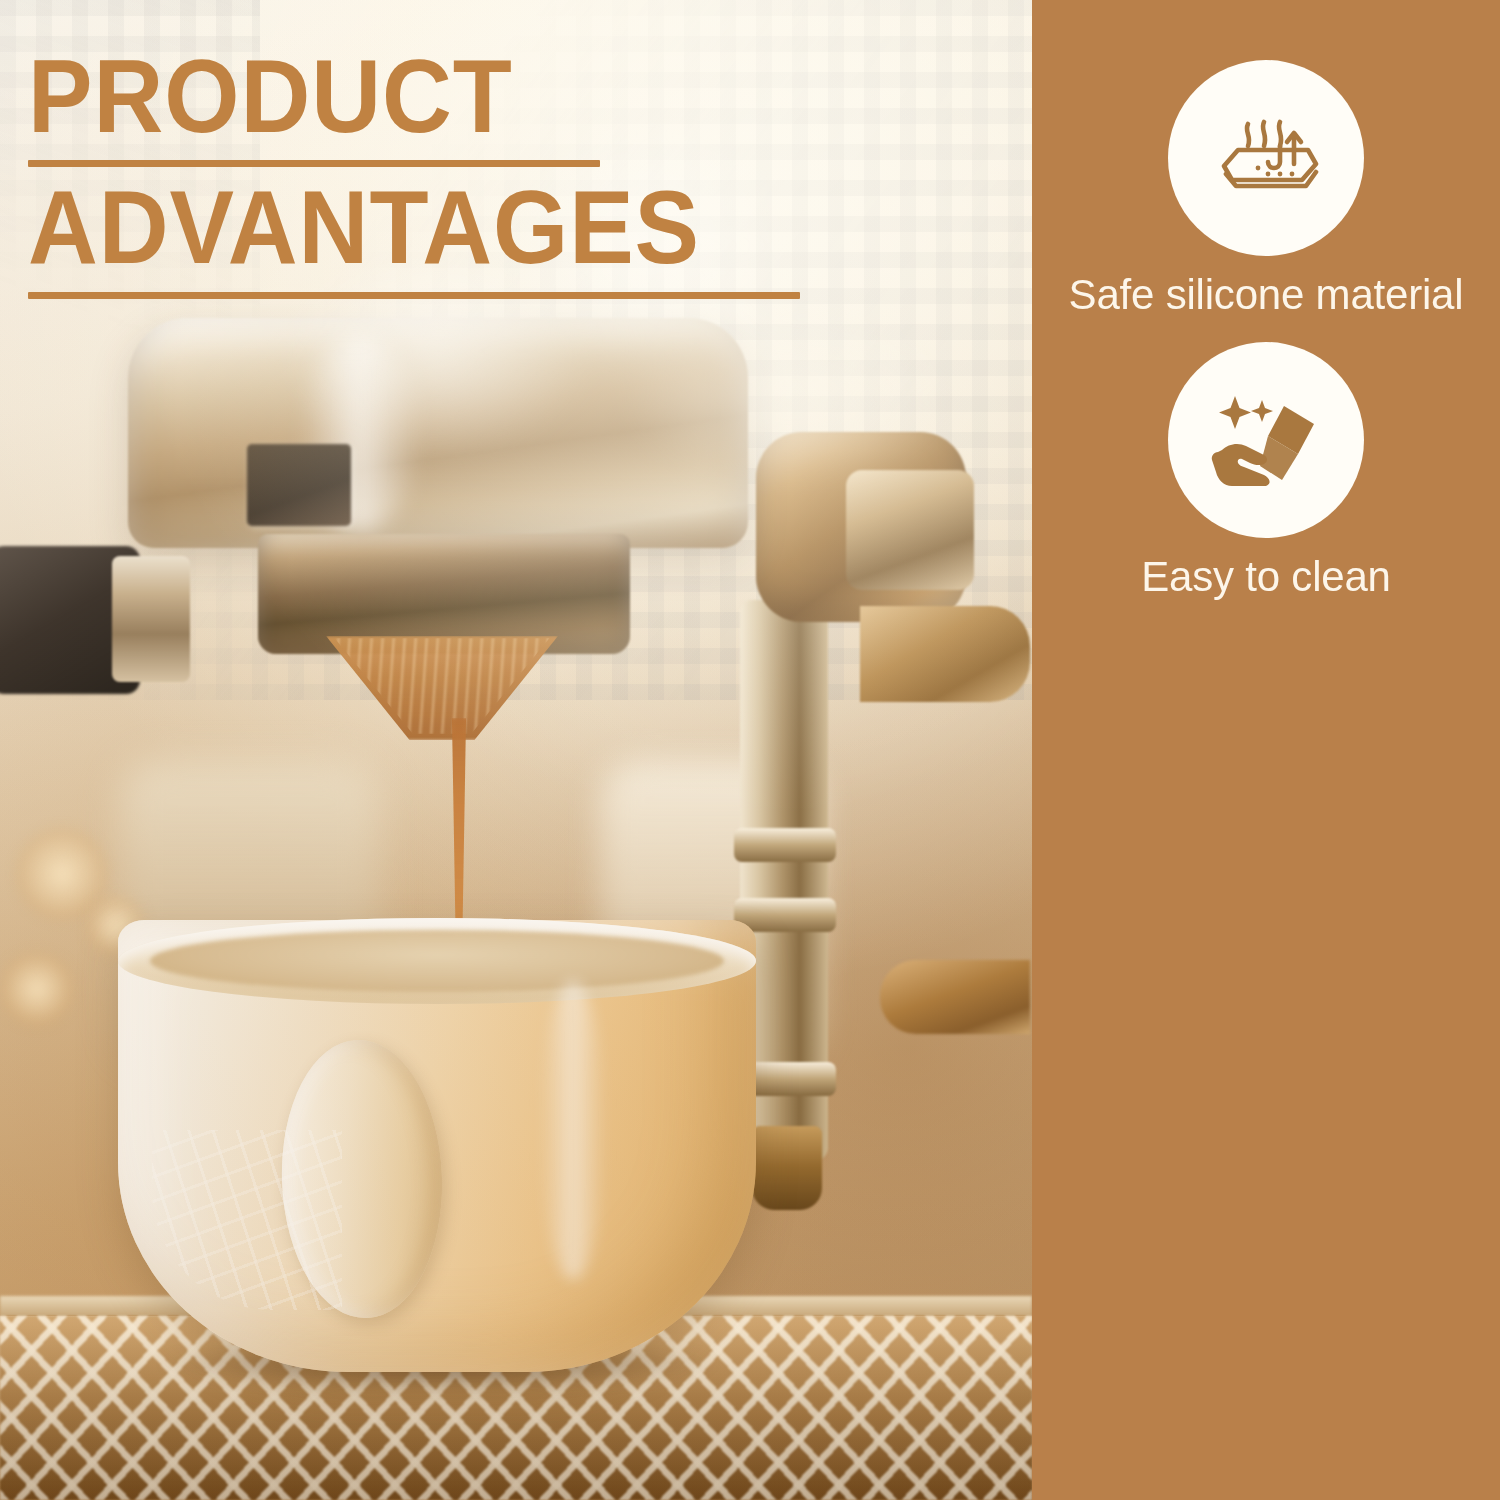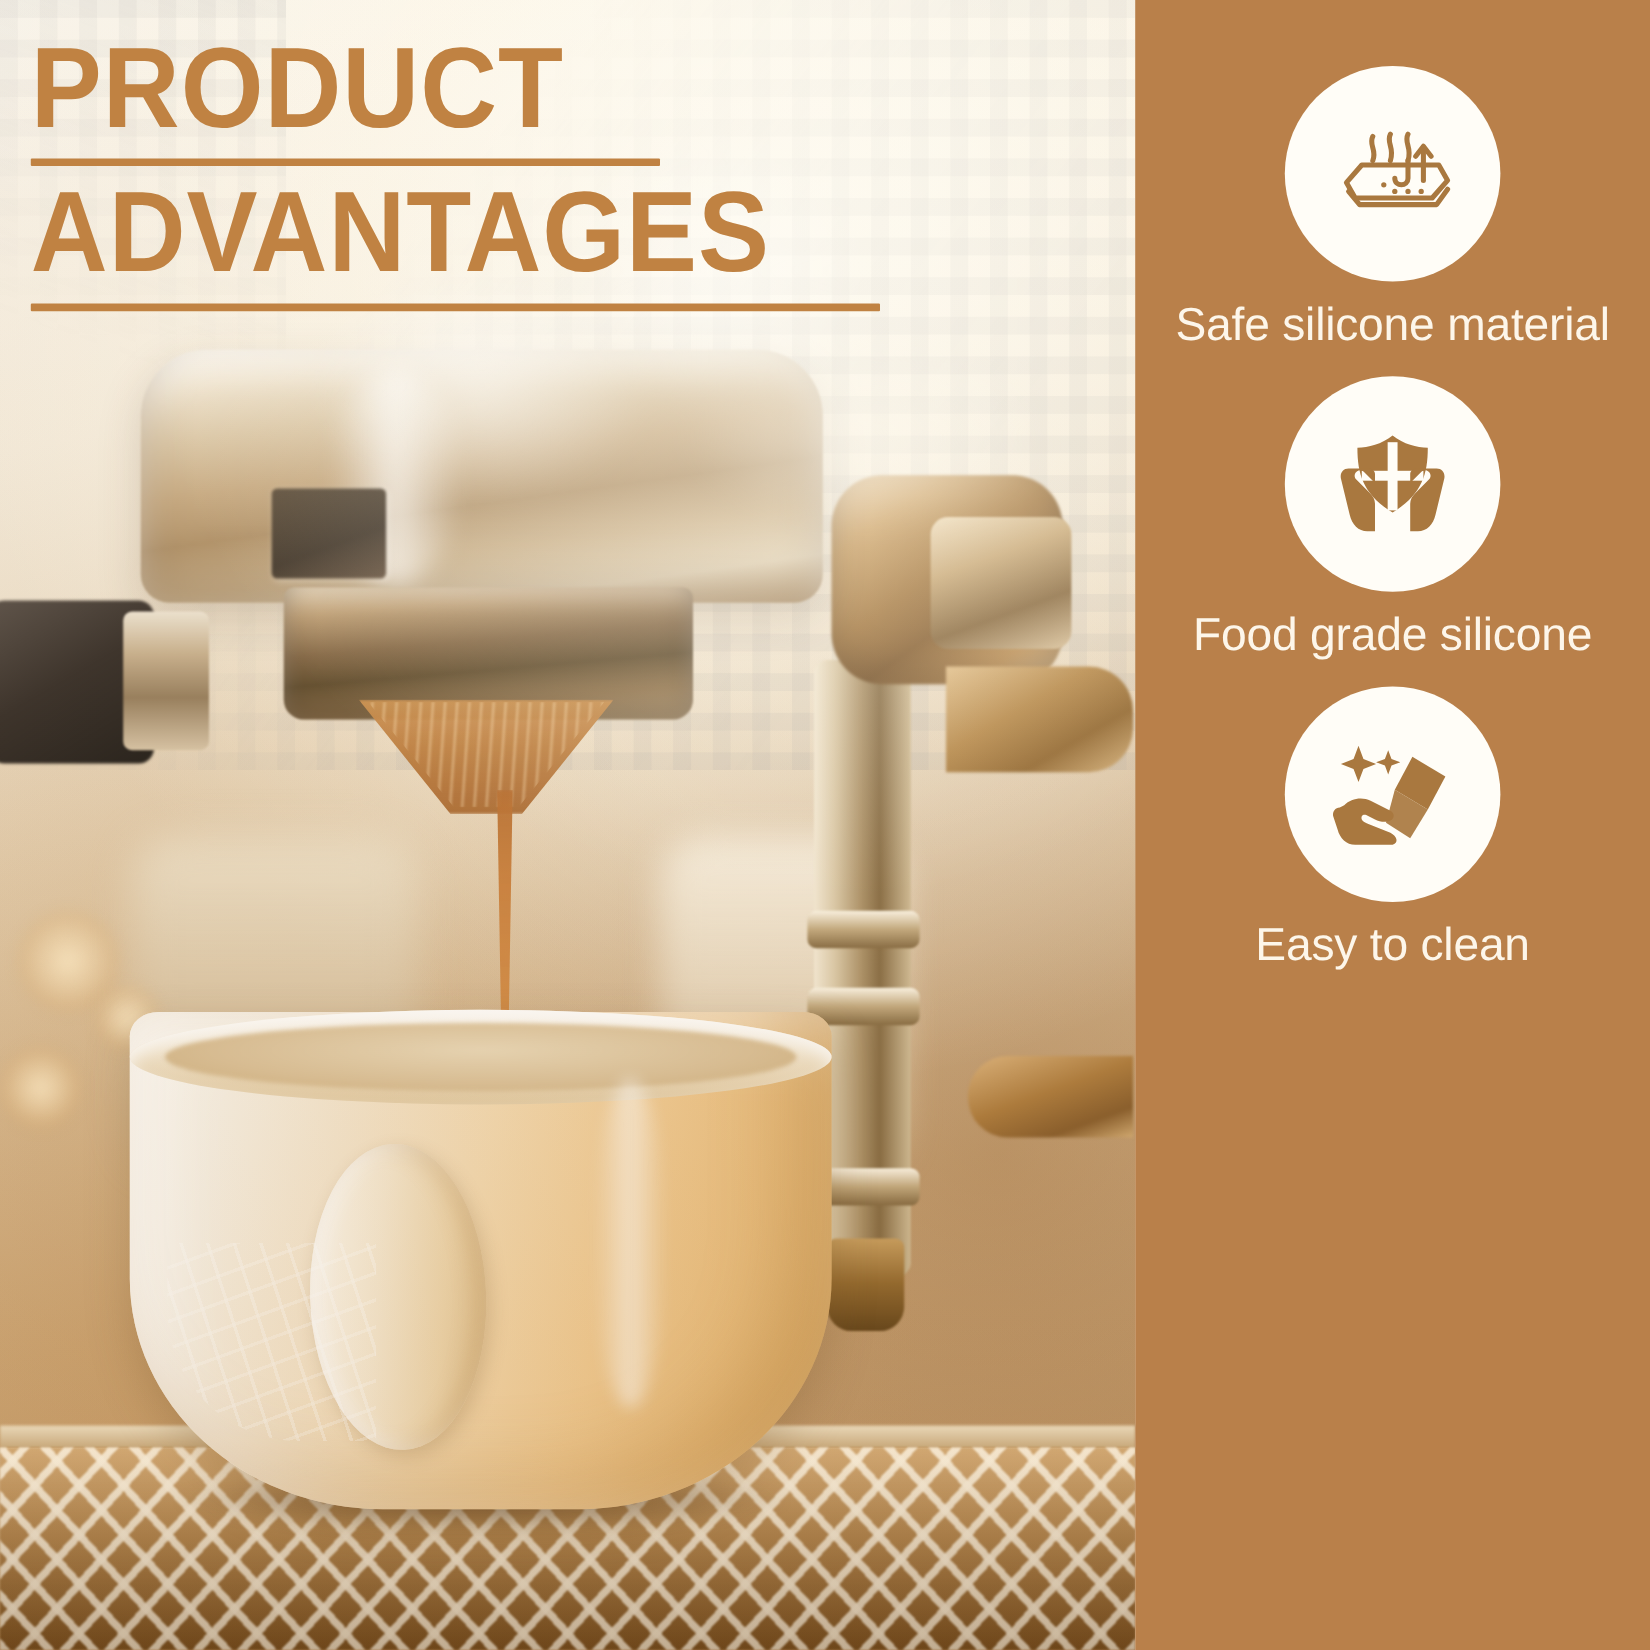--- a/index.html
+++ b/index.html
@@ -362,21 +362,21 @@
     position: absolute; inset: 0;
     background:
       radial-gradient(circle at 72% 12%, rgba(255,252,242,0.55), rgba(255,252,242,0) 42%),
       linear-gradient(180deg, rgba(255,250,238,0.16) 0%, rgba(166,112,52,0.10) 100%);
     pointer-events: none;
   }
 
   
   .title-block {
     position: absolute;
-    left: 28px; top: 32px;
+    left: 28px; top: 48px;
     width: 820px;
     z-index: 20;
   }
   .title-line {
     font-family: "Liberation Sans", sans-serif;
     font-weight: bold;
     color: #c08242;
     letter-spacing: 1px;
     line-height: 0.94;
     margin: 0;
@@ -513,32 +513,20 @@
           <circle cx="56" cy="74" r="2.4" fill="#a9783f" stroke="none"></circle>
           <circle cx="66" cy="80" r="2.4" fill="#a9783f" stroke="none"></circle>
           <circle cx="78" cy="80" r="2.4" fill="#a9783f" stroke="none"></circle>
           <circle cx="90" cy="80" r="2.4" fill="#a9783f" stroke="none"></circle>
         </svg>
       </div>
       <div class="feature-label">Safe silicone material</div>
     </div>
 
 
-    <div class="feature">
-      <div class="icon-badge">
-        <svg width="128" height="128" viewBox="0 0 128 128" fill="#a9783f">
-          <path d="M64 20 C74 28 86 31 96 31 C96 56 90 74 64 90 C38 74 32 56 32 31 C42 31 54 28 64 20 Z"></path>
-          <rect x="59.5" y="26" width="9" height="62" fill="#fffdf7"></rect>
-          <rect x="36" y="52" width="56" height="9" fill="#fffdf7"></rect>
-          <path d="M24 50 C19 50 16 54 17 59 L25 92 C27 101 33 107 41 107 L48 107 L48 82 C48 78 46 75 43 72 L31 60 C29 58 29 55 31 53 C33 51 36 51 38 53 L48 63 L48 55 C48 52 45 50 42 50 C36 50 30 50 24 50 Z"></path>
-          <path d="M104 50 C109 50 112 54 111 59 L103 92 C101 101 95 107 87 107 L80 107 L80 82 C80 78 82 75 85 72 L97 60 C99 58 99 55 97 53 C95 51 92 51 90 53 L80 63 L80 55 C80 52 83 50 86 50 C92 50 98 50 104 50 Z"></path>
-        </svg>
-      </div>
-      <div class="feature-label">Food grade silicone</div>
-    </div>
 
     <div class="feature">
       <div class="icon-badge">
         <svg width="128" height="128" viewBox="0 0 128 128" fill="#a9783f">
           <path d="M33 20 L37.5 32 L49 36.5 L37.5 41 L33 53 L28.5 41 L17 36.5 L28.5 32 Z"></path>
           <path d="M60 24 L63 32 L71 35 L63 38 L60 46 L57 38 L49 35 L57 32 Z"></path>
           <path d="M82 30 L112 48 L96 78 L66 60 Z"></path>
           <path d="M96 78 L80 104 L58 90 L66 60 Z" opacity="0.92"></path>
           <path d="M20 74 C26 68 36 66 44 70 L62 79 C66 81 66 86 62 88 C58 90 52 89 48 87 L40 83 C37 82 35 84 36 87 C37 89 39 90 42 91 L62 99 C68 102 70 108 64 110 L30 110 C22 110 16 104 14 96 L10 84 C9 80 12 76 16 76 Z"></path>
         </svg>

